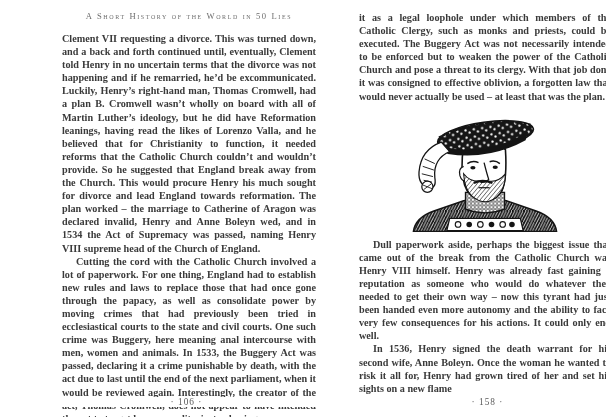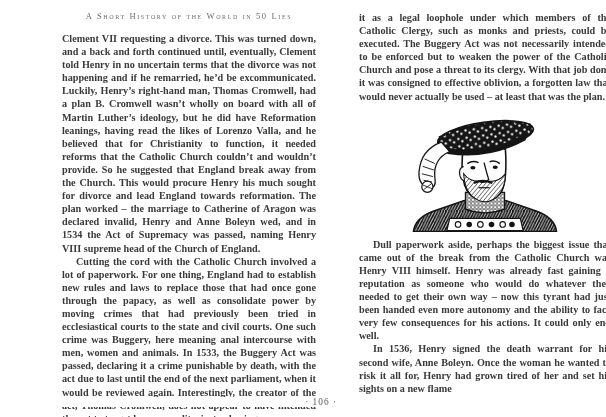--- a/index.html
+++ b/index.html
@@ -35,21 +35,21 @@
     font-size: 10.2px;
     line-height: 13.1px;
     color: var(--body-text, #3a3a3a);
     text-align: justify;
   }
   .para { margin: 0; font-weight: bold; }
   .para.indent { text-indent: 14px; }
   .page-number {
     position: absolute;
     left: 0; right: 0; bottom: 10px;
-    text-align: right;
+    text-align: center;
     font-size: 9.3px;
     letter-spacing: 1px;
     color: var(--footer-text, #5a5a5a);
     background: var(--page-bg, #ffffff);
   }
   .figure {
     display: flex;
     justify-content: center;
     margin: 7px 0 6px 0;
   }

